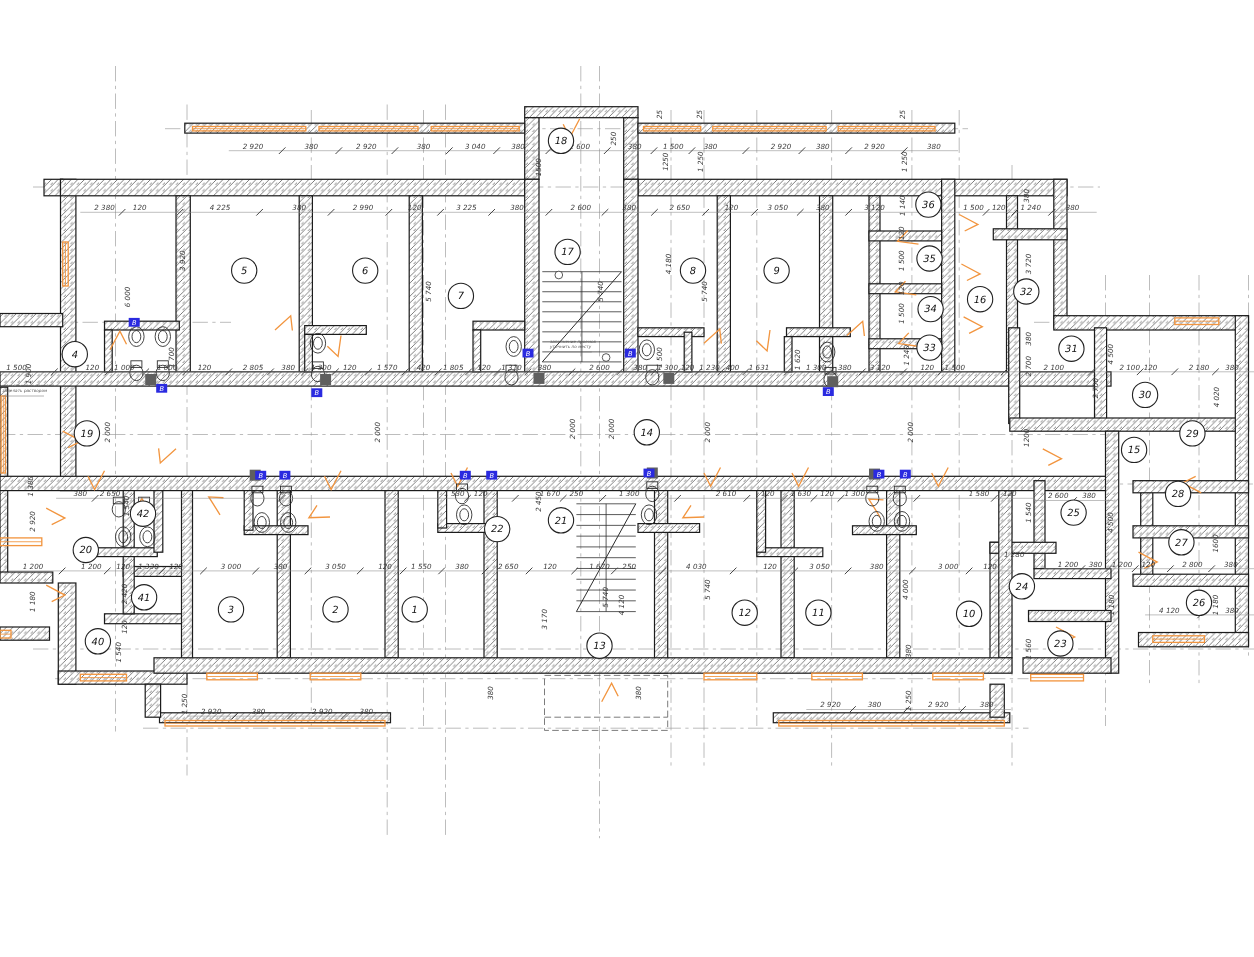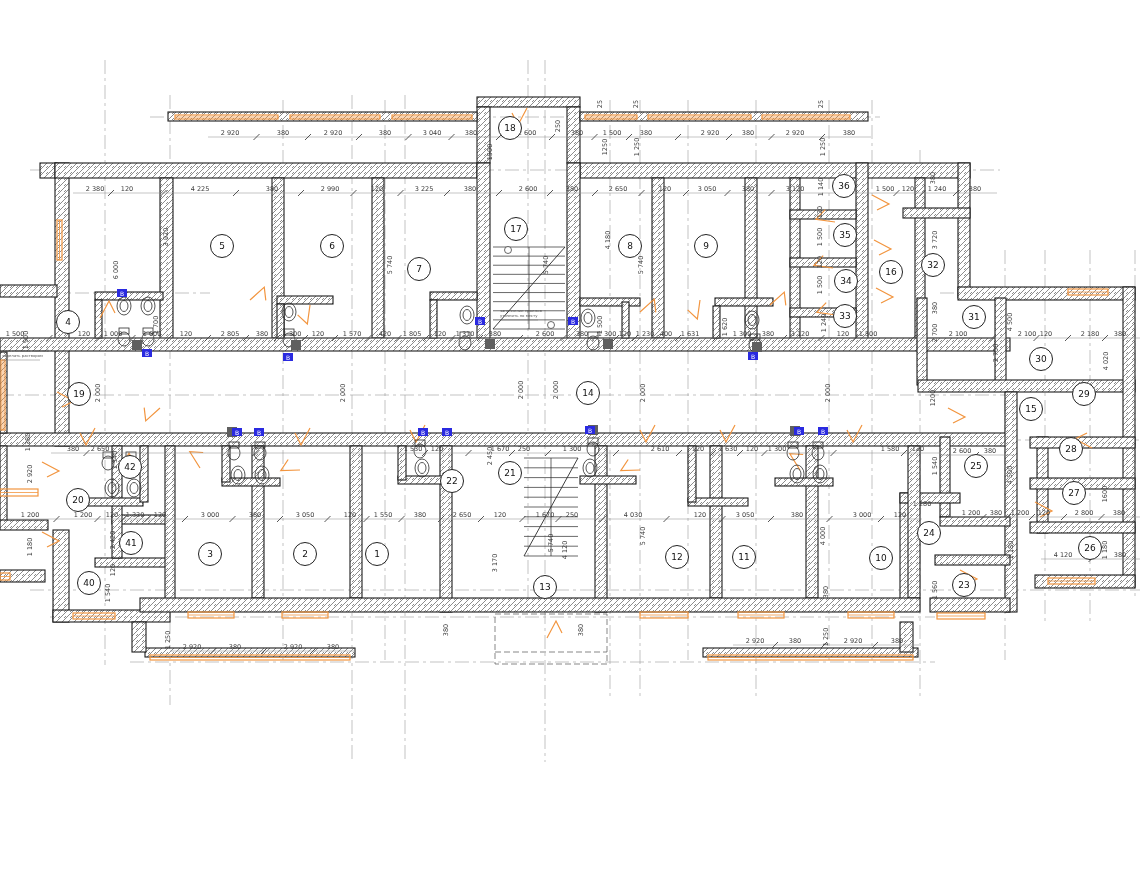--- a/index.html
+++ b/index.html
@@ -1,17 +1,17 @@
 <!DOCTYPE html>
 <html><head>
 <meta charset="utf-8">
 <style>
   html,body{margin:0;padding:0;background:#ffffff;}
   #stage{position:relative;width:1140px;height:870px;background:#ec4899;overflow:hidden;
-         font-family:"DejaVu Sans",sans-serif;}
+         font-family:"DejaVu Sans",sans-serif;font-style:italic;}
   svg{display:block}
   text{font-family:"DejaVu Sans",sans-serif;}
 </style>
 </head>
 <body>
 
 <div id="stage">
   <svg id="plan" width="1140" height="870" viewBox="0 0 1140 870">
       <defs>
         <pattern id="hatch" width="6" height="6" patternUnits="userSpaceOnUse">

